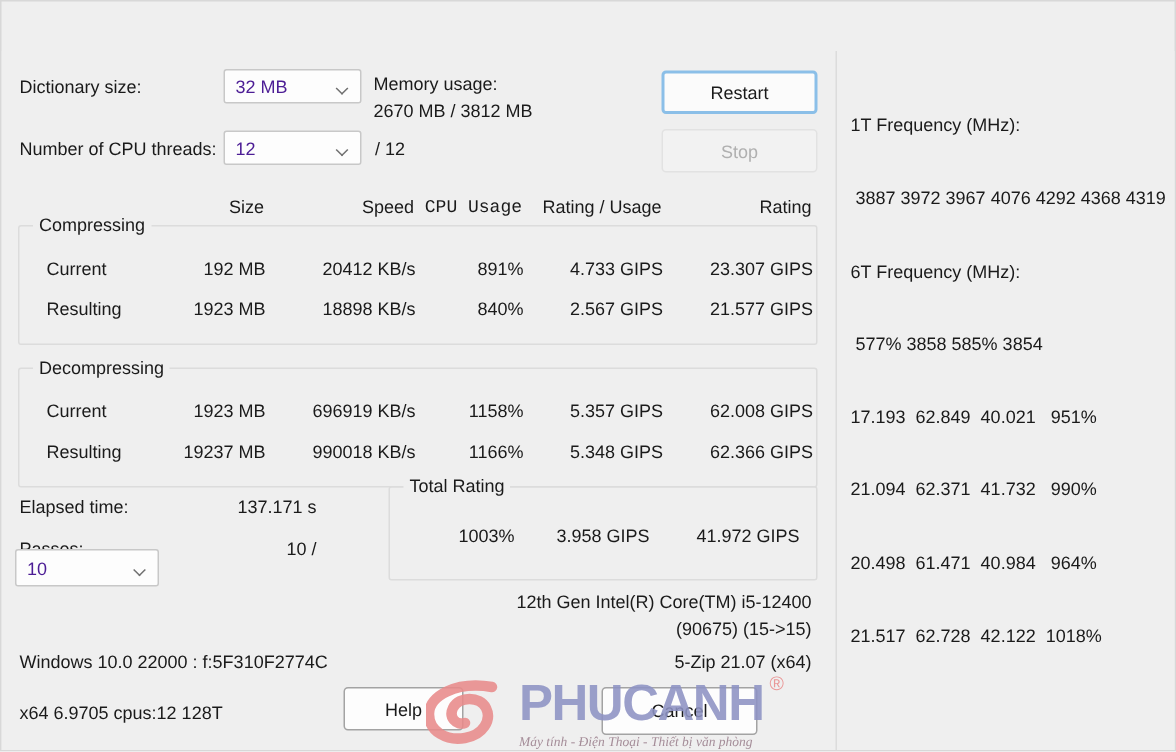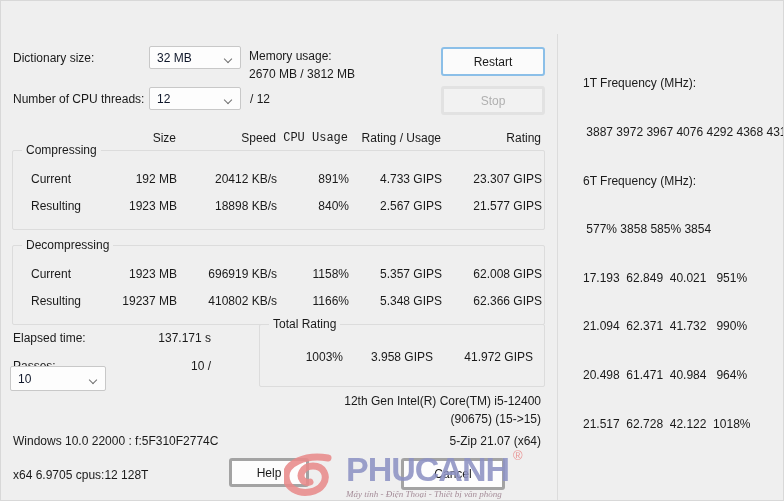--- a/index.html
+++ b/index.html
@@ -81,40 +81,40 @@
   .combo {
     position: absolute;
     background: #fdfdfd;
     border: 1px solid #c8c8c8;
     box-sizing: border-box;
     height: 23px;
     border-radius: 2px;
   }
   .combo .val {
     position: absolute; left: 7px; top: 4px;
-    font-size: 12px; color: #0f172a; white-space: nowrap;
+    font-size: 12px; color: #4c1d95; white-space: nowrap;
   }
   .combo .chev {
     position: absolute; right: 8px; top: 9px;
     width: 7px; height: 7px;
   }
   .combo .chev::before {
     content: ""; position: absolute; left: 0; top: 0;
     width: 5px; height: 5px;
     border-left: 1.2px solid #707070;
     border-bottom: 1.2px solid #707070;
     transform: rotate(-45deg);
   }
 
   
   .btn {
     position: absolute;
     box-sizing: border-box;
     background: #fdfdfd;
-    border: 3px solid #a3a3a3;
+    border: 1px solid #a3a3a3;
     border-radius: 3px;
     display: flex; align-items: center; justify-content: center;
     font-size: 12px; color: #1a1a1a;
   }
   .btn.focused { border: 2px solid #8bbfe8; background: #fbfbfb; }
   .btn.disabled { color: #b0b0b0; background: #f2f2f2; border-color: #e2e2e2; }
 
   
   .group {
     position: absolute;
@@ -134,21 +134,21 @@
   
   .report {
     position: absolute; left: 9px; top: 9px;
     width: 216px;
     font-family: "Liberation Sans", sans-serif;
     font-size: 12px;
     color: #1a1a1a;
     line-height: 16.2px;
     white-space: pre;
   }
-  .report .row { white-space: pre; margin-left: 16px; }
+  .report .row { white-space: pre; }
   .report .hdr { white-space: pre; }
 
   
   .watermark {
     position: absolute;
     left: 283px; top: 447px;
     width: 280px; height: 54px;
     pointer-events: none;
     opacity: .88;
   }
@@ -230,21 +230,21 @@
 
       <span class="lbl" style="left:18px; top:21px;">Current</span>
       <span class="lbl r" style="left:89px; top:21px; width:75px;">1923 MB</span>
       <span class="lbl r" style="left:179px; top:21px; width:85px;">696919 KB/s</span>
       <span class="lbl r" style="left:267px; top:21px; width:69px;">1158%</span>
       <span class="lbl r" style="left:339px; top:21px; width:90px;">5.357 GIPS</span>
       <span class="lbl r" style="left:431px; top:21px; width:98px;">62.008 GIPS</span>
 
       <span class="lbl" style="left:18px; top:48px;">Resulting</span>
       <span class="lbl r" style="left:89px; top:48px; width:75px;">19237 MB</span>
-      <span class="lbl r" style="left:179px; top:48px; width:85px;">410802 KB/s</span>
+      <span class="lbl r" style="left:179px; top:48px; width:85px;">990018 KB/s</span>
       <span class="lbl r" style="left:267px; top:48px; width:69px;">1166%</span>
       <span class="lbl r" style="left:339px; top:48px; width:90px;">5.348 GIPS</span>
       <span class="lbl r" style="left:431px; top:48px; width:98px;">62.366 GIPS</span>
     </div>
 
     <span class="lbl" style="left:12px; top:297px;">Elapsed time:</span>
     <span class="lbl r" style="left:140px; top:297px; width:70px;">137.171 s</span>
 
     <span class="lbl" style="left:12px; top:325px;">Passes:</span>
     <span class="lbl r" style="left:140px; top:325px; width:70px;">10 /</span>

